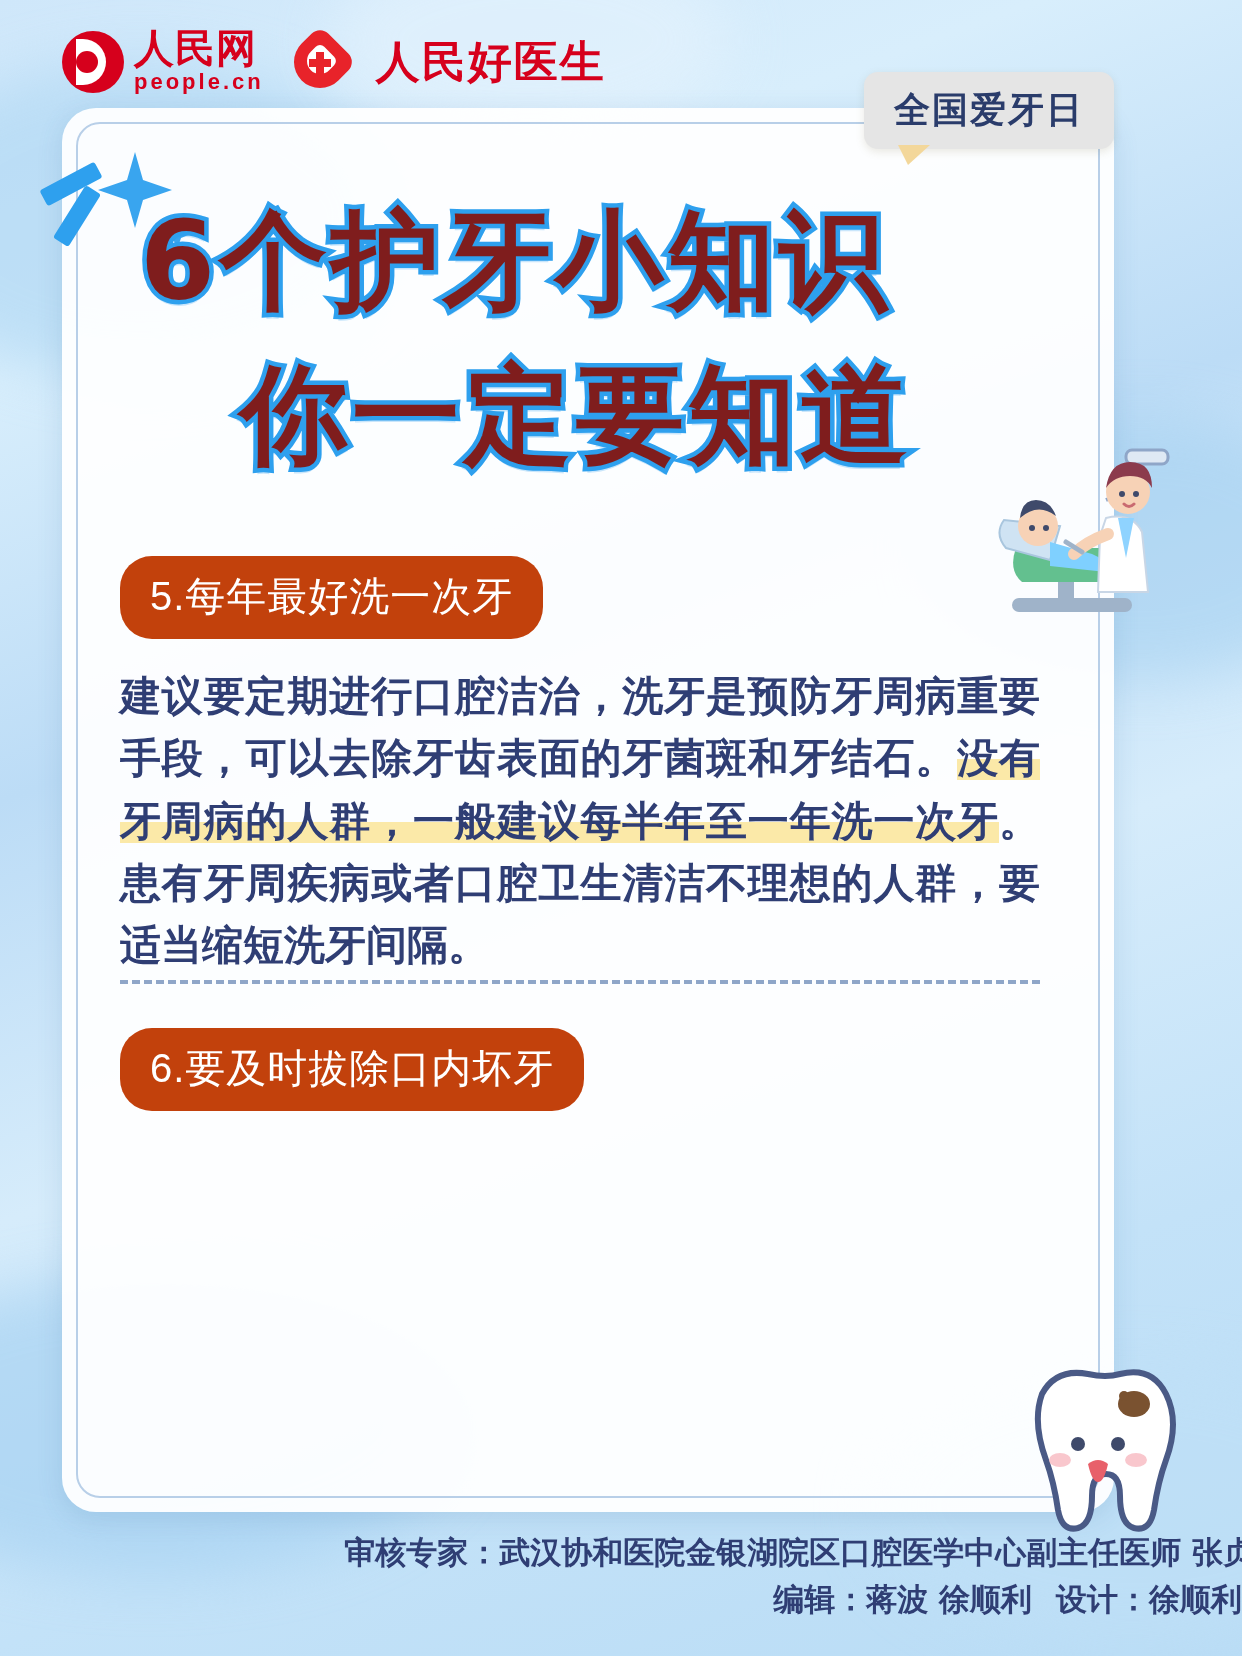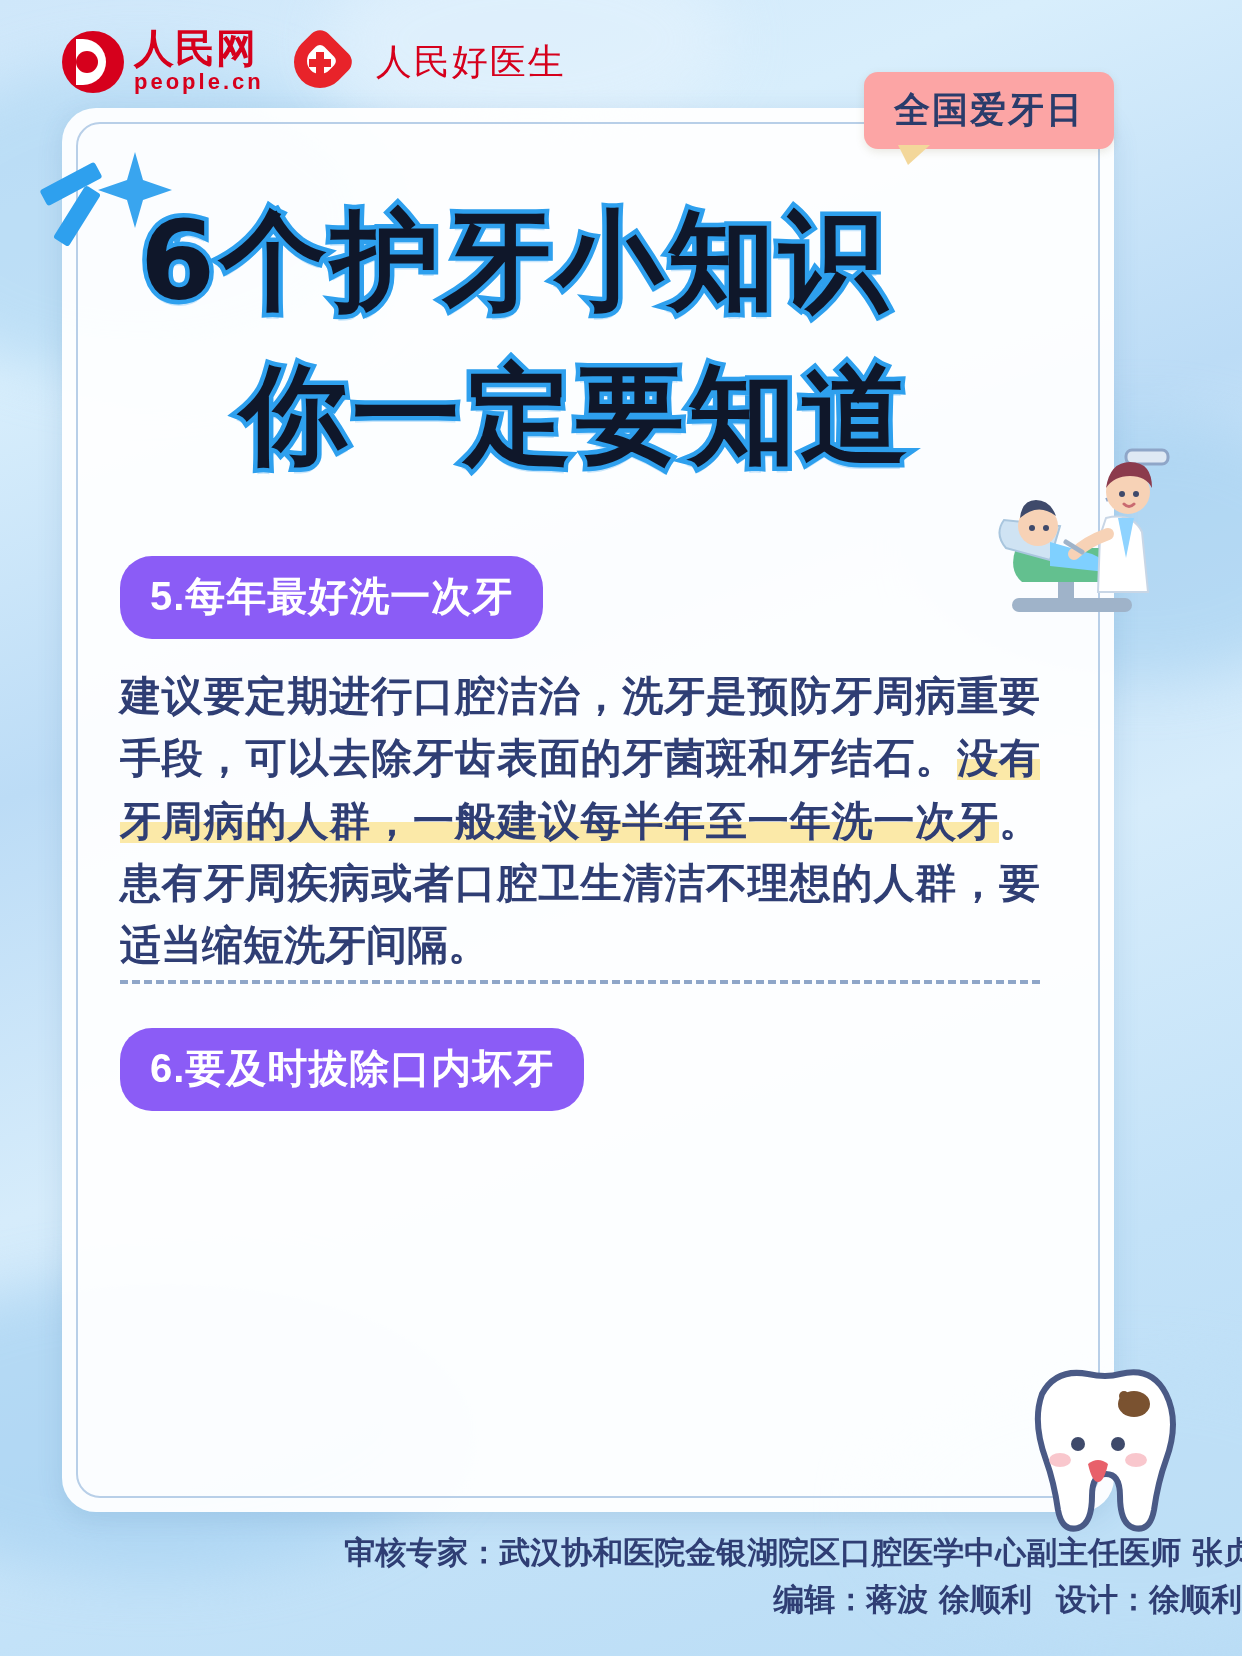--- a/index.html
+++ b/index.html
@@ -114,22 +114,22 @@
     z-index: 3;
   }
   .logo-heart .h-cross2 {
     position: absolute;
     left: 15px; top: 23px;
     width: 22px; height: 8px;
     background: #e8232a;
     z-index: 3;
   }
   .logo-doctor-text {
-    font-size: 36px;
-    font-weight: 400;
+    font-size: 44px;
+    font-weight: 700;
     color: #d6001c;
     letter-spacing: 2px;
     line-height: 1;
   }
 
   
   .card {
     position: absolute;
     left: 62px;
     top: 108px;
@@ -146,21 +146,21 @@
     border: 2px solid #b8cfe8;
     border-radius: 24px;
     pointer-events: none;
   }
 
   
   .badge {
     position: absolute;
     right: 128px;
     top: 72px;
-    background: #fca5a5;
+    background: #e5e5e5;
     color: #2a3c6b;
     font-size: 36px;
     font-weight: 700;
     letter-spacing: 2px;
     padding: 14px 30px;
     border-radius: 14px;
     z-index: 7;
     box-shadow: 0 3px 8px rgba(120,110,60,.15);
   }
   .badge::after {
@@ -189,21 +189,21 @@
     top: 195px;
     width: 920px;
     z-index: 6;
   }
   .title-line {
     font-family: "DejaVu Sans", "Liberation Sans", sans-serif;
     font-weight: 700;
     font-size: 108px;
     letter-spacing: 4px;
     line-height: 1.22;
-    color: #0f172a;
+    color: #7f1d1d;
     -webkit-text-stroke: 9px #2ea0ee;
     paint-order: stroke fill;
     text-shadow: 0 6px 0 rgba(46,160,238,.25);
     margin: 0;
     white-space: nowrap;
   }
   .title-line.l1 { margin-left: 20px; }
   .title-line.l2 { margin-left: 120px; margin-top: 22px; }
 
   .dash-marks {
@@ -236,24 +236,24 @@
     position: absolute;
     left: 120px;
     width: 920px;
     z-index: 6;
   }
   .sec1 { top: 556px; }
   .sec2 { top: 1028px; }
 
   .sec-head {
     display: inline-block;
-    background: #8b5cf6;
+    background: #c2410c;
     color: #ffffff;
     font-size: 40px;
-    font-weight: 700;
+    font-weight: 400;
     letter-spacing: 1px;
     padding: 13px 30px 15px;
     border-radius: 32px;
     text-align: right;
   }
   .sec-body {
     margin-top: 26px;
     font-size: 41px;
     line-height: 1.52;
     color: #2f3e74;

